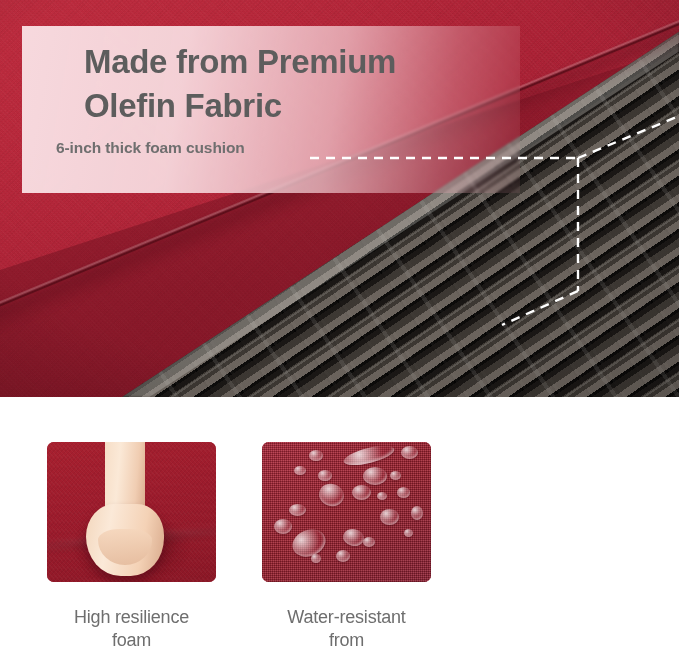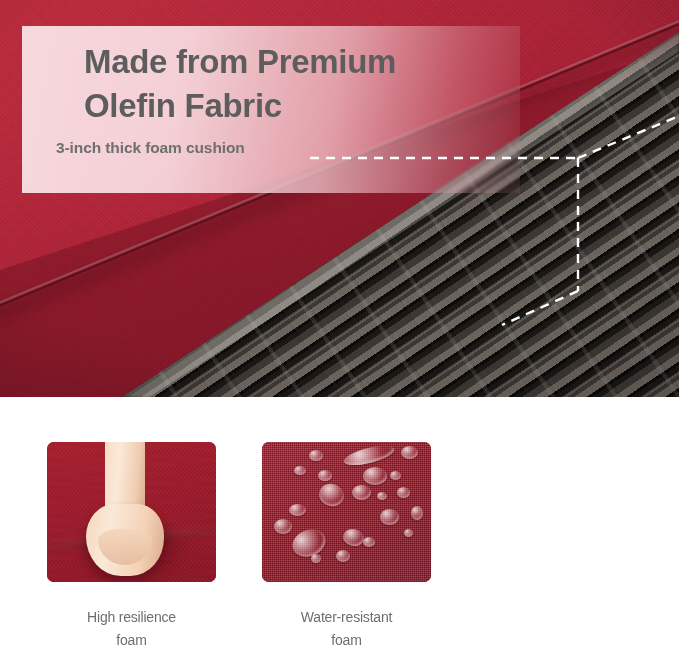--- a/index.html
+++ b/index.html
@@ -238,21 +238,21 @@
     height: 158px;
     margin-top: 45px;
     border-radius: 7px;
     overflow: hidden;
     background: #9d1c2f;
   }
   .feature-caption {
     margin-top: 24px;
     text-align: center;
     color: #6e6e6e;
-    font-size: 14px;
+    font-size: 18px;
     line-height: 23px;
     letter-spacing: -0.2px;
     white-space: pre-line;
   }
 
   
   .t1-bg {
     position: absolute; inset: 0;
     background:
       radial-gradient(ellipse 55% 45% at 50% 78%, rgba(110,14,28,0.55) 0%, rgba(110,14,28,0) 65%),
@@ -427,21 +427,21 @@
     <div class="wicker-edge"></div>
 
     <div class="seam-shadow"></div>
     <div class="seam"></div>
 
     <div class="hero-vignette"></div>
 
     <div class="text-panel">
       <div class="headline">Made from Premium
 Olefin Fabric</div>
-      <div class="subline">3-inch thick foam cushion</div>
+      <div class="subline">6-inch thick foam cushion</div>
     </div>
 
     <svg class="callout" viewBox="0 0 679 397" width="679" height="397">
 
       <line x1="310" y1="158" x2="578" y2="158" stroke="#ffffff" stroke-width="2.4" stroke-dasharray="9 7" stroke-linecap="butt"></line>
 
       <line x1="578" y1="158" x2="679" y2="116" stroke="#ffffff" stroke-width="2.4" stroke-dasharray="9 7" stroke-linecap="butt"></line>
 
       <line x1="578" y1="158" x2="578" y2="291" stroke="#ffffff" stroke-width="2.4" stroke-dasharray="9 7" stroke-linecap="butt"></line>
 
@@ -485,18 +485,18 @@
         <div class="drop" style="left:88%;top:46%;width:12px;height:14px;"></div>
         <div class="drop" style="left:7%;top:55%;width:18px;height:15px;"></div>
         <div class="drop" style="left:18%;top:63%;width:34px;height:26px;transform:rotate(-22deg);"></div>
         <div class="drop" style="left:48%;top:62%;width:21px;height:17px;transform:rotate(12deg);"></div>
         <div class="drop" style="left:60%;top:68%;width:12px;height:10px;"></div>
         <div class="drop" style="left:44%;top:77%;width:14px;height:12px;"></div>
         <div class="drop" style="left:29%;top:80%;width:10px;height:9px;"></div>
         <div class="drop" style="left:84%;top:62%;width:9px;height:8px;"></div>
       </div>
       <div class="feature-caption">Water-resistant
-foam</div>
+from</div>
     </div>
 
 
   </div>
 </div>
 
 </body></html>

